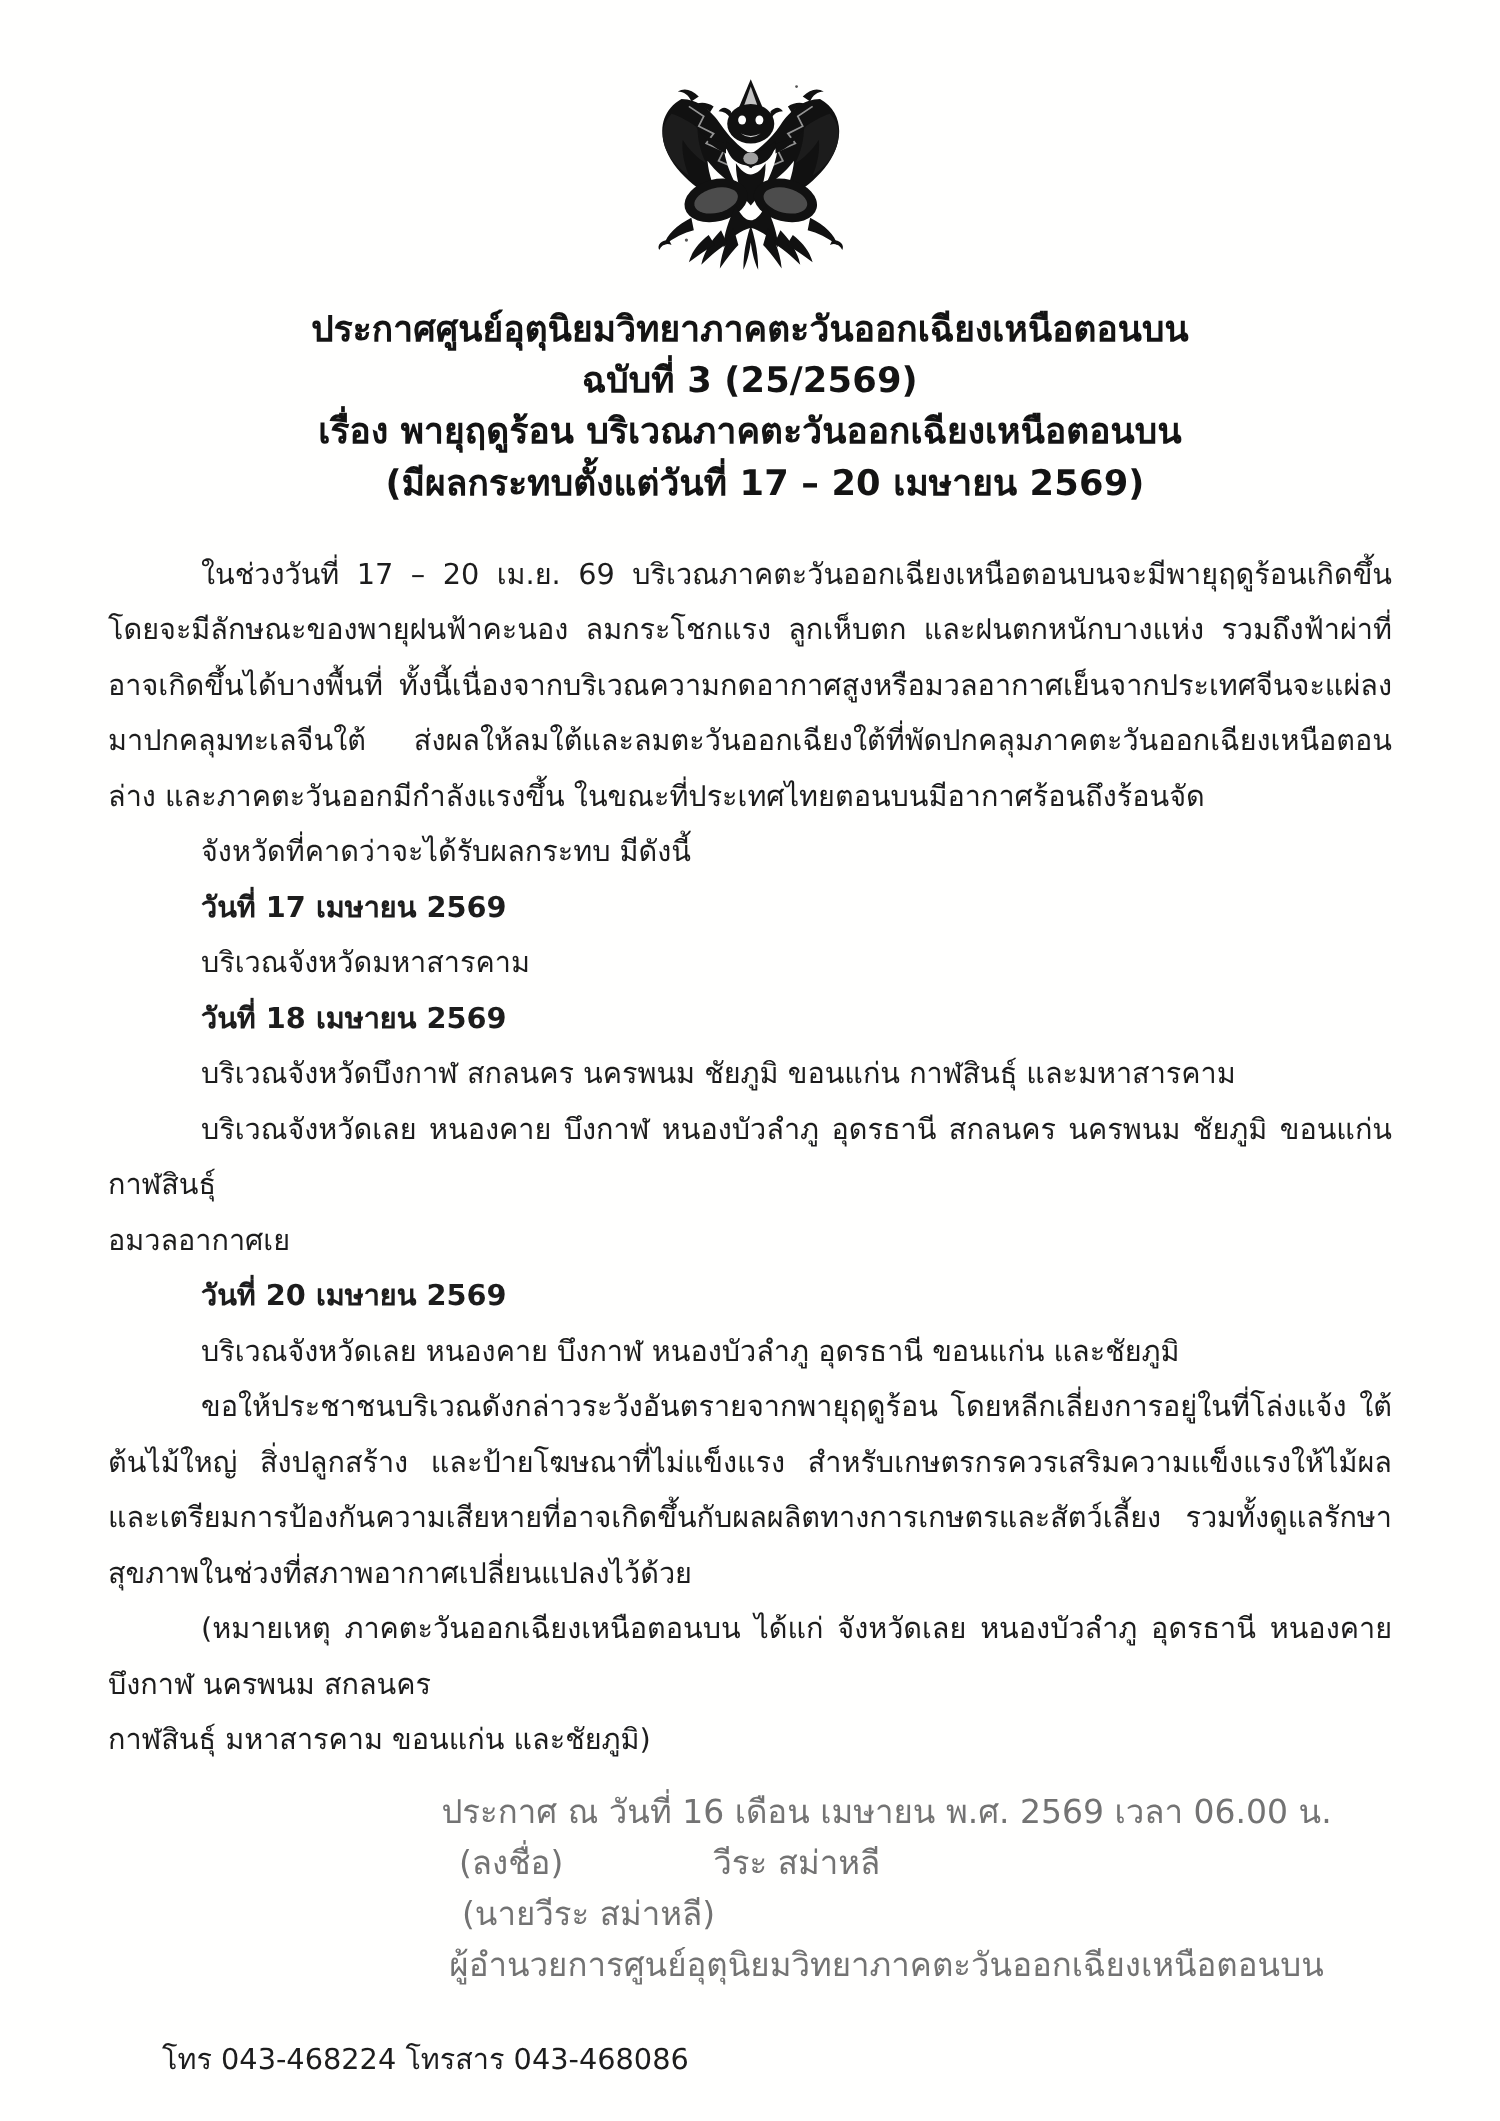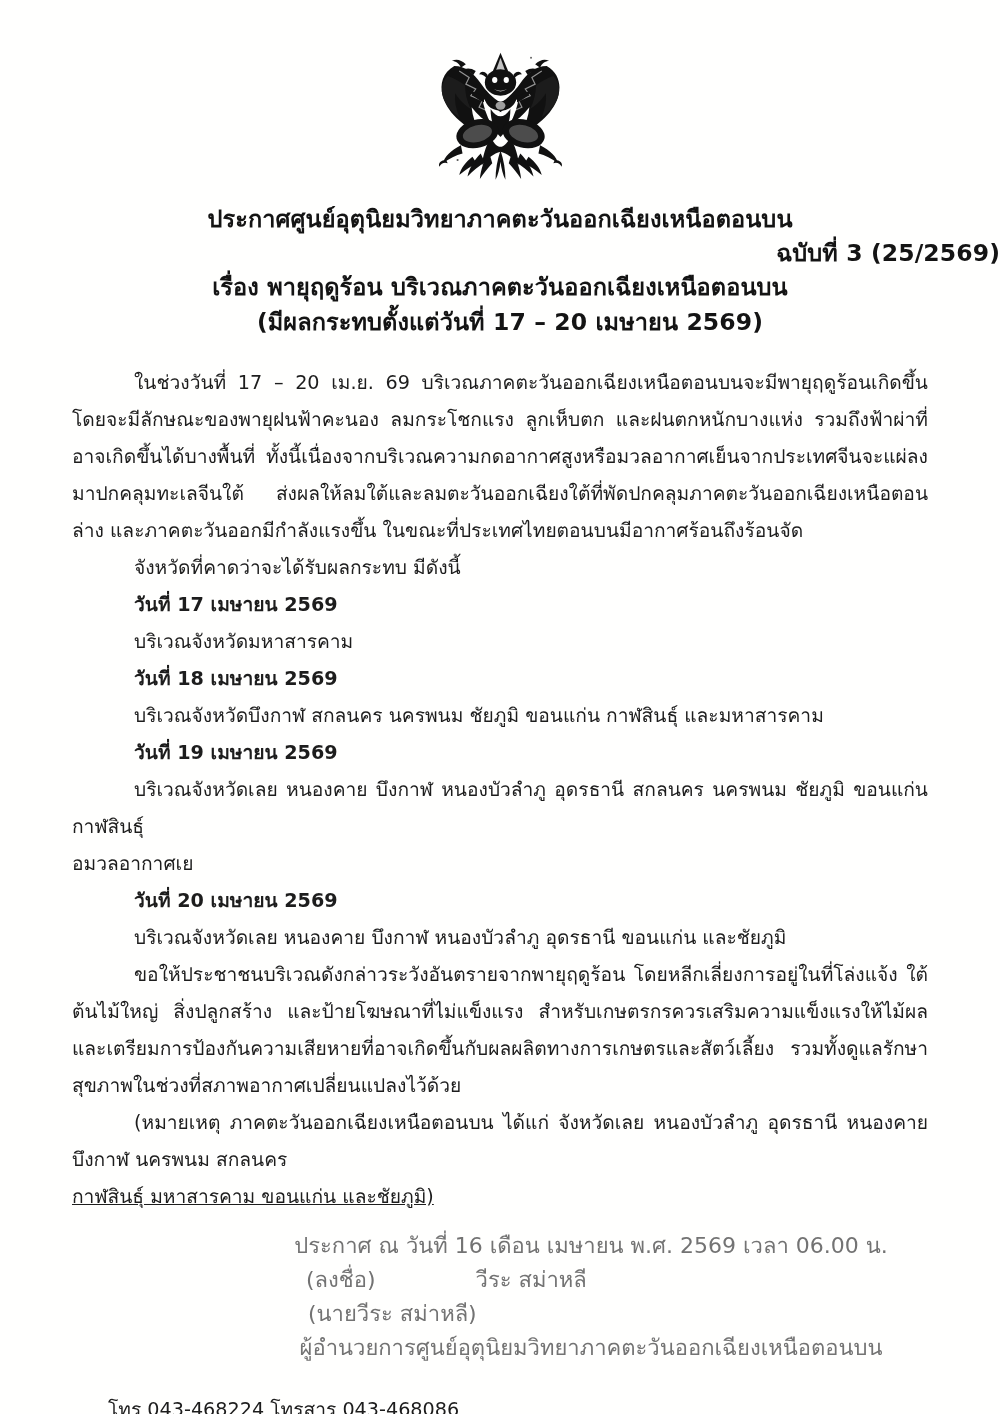--- a/index.html
+++ b/index.html
@@ -44,21 +44,21 @@
     line-height: 1.0;
   }
   .title-line {
     font-size: 23.5px;
     font-weight: 700;
     letter-spacing: 0.1px;
     color: #141414;
     margin: 0 0 10px 0;
     padding: 0;
   }
-  .title-line.l2 { margin-bottom: 11px; text-align: right; }
+  .title-line.l2 { margin-bottom: 11px; }
   .title-line.l3 { margin-bottom: 11px; }
   .title-line.l4 { margin-bottom: 0; padding-left: 20px; }
 
   
   .body-block {
     margin: 30px 72px 0 72px;
     font-size: 19.2px;
     line-height: 37px;
     color: #1d1d1d;
     text-align: justify;
@@ -89,21 +89,20 @@
     text-indent: 0;
   }
 
   .note {
     margin: 0;
     text-indent: 62px;
   }
   .note-cont {
     margin: 0;
     text-indent: 0;
-    text-decoration: underline;
   }
 
   
   .sig-block {
     margin: 14px 72px 0 72px;
     font-size: 22px;
     line-height: 34px;
     color: #737373;
   }
   .sig-date {
@@ -231,21 +230,20 @@
     <p class="para"><span class="lead">ในช่วงวันที่ 17 – 20 เม.ย. 69</span><span> บริเวณภาคตะวันออกเฉียงเหนือตอนบนจะมีพายุฤดูร้อนเกิดขึ้น โดยจะมีลักษณะของพายุฝนฟ้าคะนอง ลมกระโชกแรง ลูกเห็บตก และฝนตกหนักบางแห่ง รวมถึงฟ้าผ่าที่อาจเกิดขึ้นได้บางพื้นที่ ทั้งนี้เนื่องจากบริเวณความกดอากาศสูงหรือมวลอากาศเย็นจากประเทศจีนจะแผ่ลงมาปกคลุมทะเลจีนใต้ ส่งผลให้ลมใต้และลมตะวันออกเฉียงใต้ที่พัดปกคลุมภาคตะวันออกเฉียงเหนือตอนล่าง และภาคตะวันออกมีกำลังแรงขึ้น ในขณะที่ประเทศไทยตอนบนมีอากาศร้อนถึงร้อนจัด</span></p>
 
     <p class="sub-line">จังหวัดที่คาดว่าจะได้รับผลกระทบ มีดังนี้</p>
 
     <p class="date-head">วันที่ 17 เมษายน 2569</p>
     <p class="prov-line">บริเวณจังหวัดมหาสารคาม</p>
 
     <p class="date-head">วันที่ 18 เมษายน 2569</p>
     <p class="prov-line">บริเวณจังหวัดบึงกาฬ สกลนคร นครพนม ชัยภูมิ ขอนแก่น กาฬสินธุ์ และมหาสารคาม</p>
 
-    <p class="date-head">วันที่ 19 เมษายน 2569</p>
     <p class="prov-line wrap">บริเวณจังหวัดเลย หนองคาย บึงกาฬ หนองบัวลำภู อุดรธานี สกลนคร นครพนม ชัยภูมิ ขอนแก่น กาฬสินธุ์</p>
     <p class="prov-cont">อมวลอากาศเย</p>
 
     <p class="date-head">วันที่ 20 เมษายน 2569</p>
     <p class="prov-line">บริเวณจังหวัดเลย หนองคาย บึงกาฬ หนองบัวลำภู อุดรธานี ขอนแก่น และชัยภูมิ</p>
 
     <p class="para">ขอให้ประชาชนบริเวณดังกล่าวระวังอันตรายจากพายุฤดูร้อน โดยหลีกเลี่ยงการอยู่ในที่โล่งแจ้ง ใต้ต้นไม้ใหญ่ สิ่งปลูกสร้าง และป้ายโฆษณาที่ไม่แข็งแรง สำหรับเกษตรกรควรเสริมความแข็งแรงให้ไม้ผล และเตรียมการป้องกันความเสียหายที่อาจเกิดขึ้นกับผลผลิตทางการเกษตรและสัตว์เลี้ยง รวมทั้งดูแลรักษาสุขภาพในช่วงที่สภาพอากาศเปลี่ยนแปลงไว้ด้วย</p>
 
     <p class="note">(หมายเหตุ ภาคตะวันออกเฉียงเหนือตอนบน ได้แก่ จังหวัดเลย หนองบัวลำภู อุดรธานี หนองคาย บึงกาฬ นครพนม สกลนคร</p>
     <p class="note-cont">กาฬสินธุ์ มหาสารคาม ขอนแก่น และชัยภูมิ)</p>

